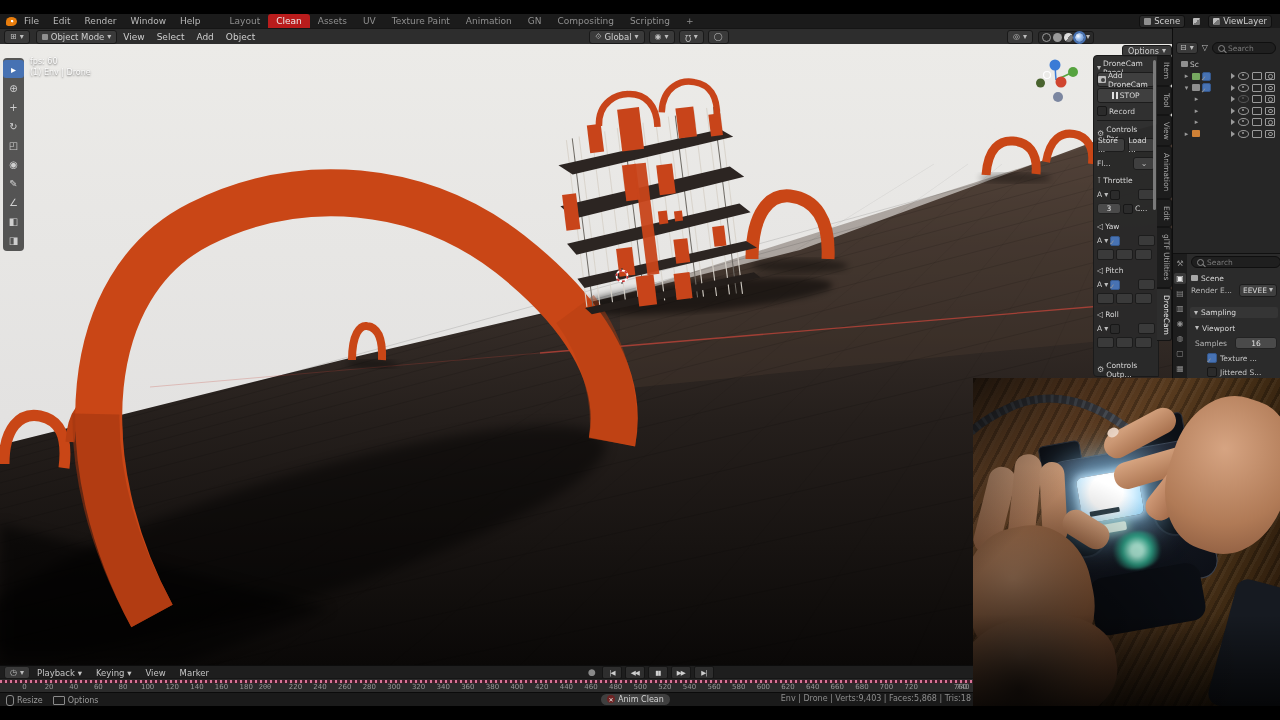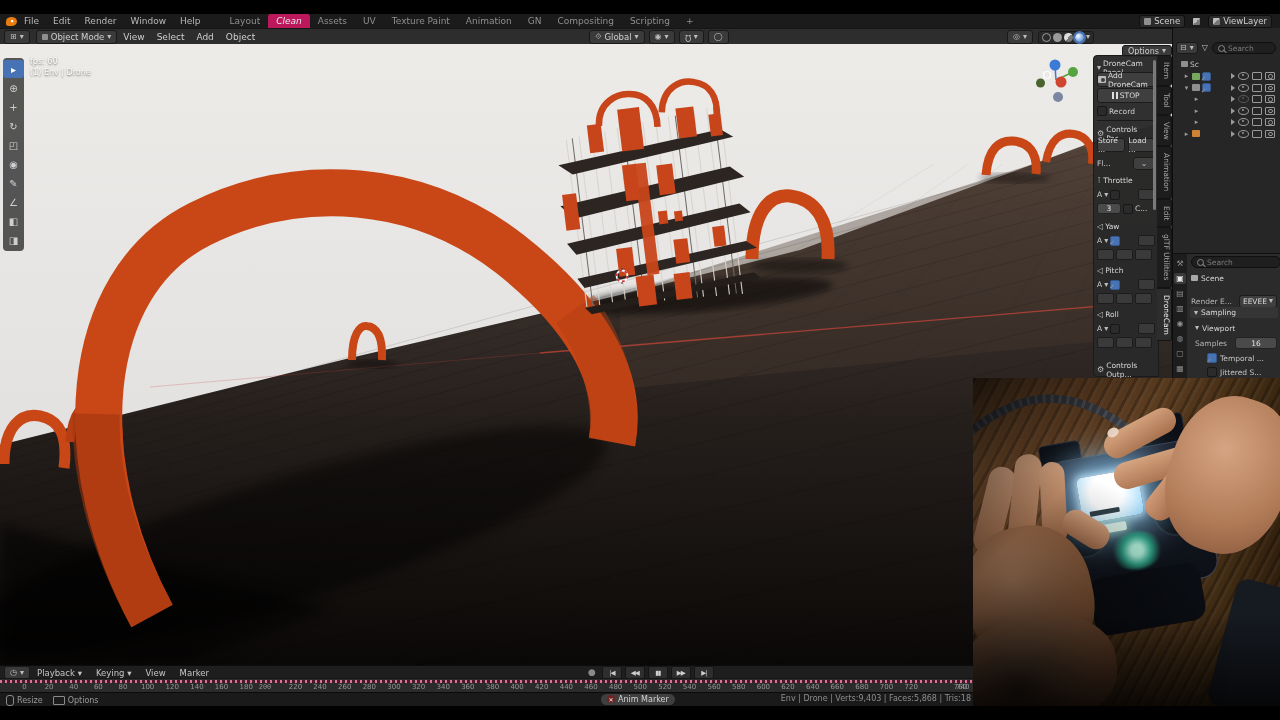--- a/index.html
+++ b/index.html
@@ -8,21 +8,21 @@
   .abs{position:absolute;}
   .row{display:flex;align-items:center;}
 
   
   #menubar{left:0;top:14px;width:1280px;height:14px;background:#1b1b1b;display:flex;align-items:center;font-size:9px;color:#b9b9b9;}
   #menubar .menu{padding:0 7px;cursor:default;}
   .blogo{width:11px;height:9px;margin-left:6px;border-radius:50% 50% 50% 20%;
          background:radial-gradient(circle at 55% 45%, #fff 0 18%, #e87d0d 20% 75%, #b35c08 100%);}
   .wtabs{display:flex;margin-left:14px;height:14px;align-items:stretch;}
   .wtab{padding:1px 8px;color:#8f8f8f;font-size:9px;display:flex;align-items:center;}
-  .wtab.active{background:#be185d;color:#eaeaea;border-radius:3px 3px 0 0;font-style:italic;}
+  .wtab.active{background:#b91c1c;color:#eaeaea;border-radius:3px 3px 0 0;}
   .chip{background:#2a2a2a;border:1px solid #0f0f0f;border-radius:3px;height:11px;display:flex;align-items:center;padding:0 4px;gap:3px;font-size:8.5px;color:#cfcfcf;}
   .sqico{width:7px;height:7px;background:#8f8f8f;border-radius:1px;display:inline-block;}
   .sqico.layer{background:linear-gradient(135deg,#bbb 50%,#777 50%);}
 
   #toolheader{left:0;top:28px;width:1172px;height:16px;background:#2d2d2d;border-top:1px solid #151515;display:flex;align-items:center;font-size:9px;color:#cfcfcf;}
   #toolheader .menu{padding:0 6px;}
   .thchip{background:#3a3a3a;border:1px solid #191919;border-radius:3px;height:12px;display:flex;align-items:center;gap:3px;padding:0 5px;font-size:8.5px;}
   .glyph{font-size:8px;color:#bdbdbd;line-height:1;}
   .spheres{display:flex;align-items:center;gap:2px;background:#2a2a2a;border-radius:3px;padding:1px 3px;border:1px solid #191919;}
   .sph{width:9px;height:9px;border-radius:50%;background:#9a9a9a;}
@@ -616,21 +616,21 @@
       <div class="orow" style="left:18px;top:3px;">
         <span class="searchbox" style="width:78px;">
           <span class="ic-search"></span>
           <span>Search</span>
         </span>
       </div>
       <div class="orow" style="left:18px;top:19px;gap:3px;">
         <span class="ic-box" style="width:7px;height:6px;background:#a8a8a8;"></span>
         <span class="vlabel">Scene</span>
       </div>
-      <div class="orow" style="left:18px;top:42px;width:86px;">
+      <div class="orow" style="left:18px;top:31px;width:86px;">
         <span class="plabel">Render E...</span>
         <span class="btn" style="margin-left:auto;height:11px;padding:0 3px;gap:2px;">
           <span>EEVEE</span>
           <span class="glyph">▾</span>
         </span>
       </div>
       <div class="sechdr abs" style="left:17px;top:53px;width:80px;">
         <span class="glyph">▾</span>
         <span>Sampling</span>
       </div>
@@ -641,21 +641,21 @@
       <div class="orow" style="left:22px;top:84px;width:82px;">
         <span class="plabel">Samples</span>
         <span class="valfield" style="margin-left:auto;width:40px;height:10px;">
           <span>16</span>
         </span>
       </div>
       <div class="orow" style="left:34px;top:99px;gap:3px;">
         <span class="cb checked">
             <span class="tick">✓</span>
           </span>
-        <span>Temporal ...</span>
+        <span>Texture ...</span>
       </div>
       <div class="orow" style="left:34px;top:113px;gap:3px;">
         <span class="cb"></span>
         <span>Jittered S...</span>
       </div>
     </div>
   </div>
 
   <div id="timeline-hdr" class="abs">
     <span class="thchip" style="margin-left:4px;height:11px;">
@@ -733,21 +733,21 @@
   <div id="statusbar" class="abs">
     <span class="ic-mouse"></span>
     <span>Resize</span>
     <span class="ic-kbd"></span>
     <span>Options</span>
   </div>
   <div id="player-badge">
     <span class="ic-stopx">
         <span>✕</span>
       </span>
-    <span>Anim Marker</span>
+    <span>Anim Clean</span>
   </div>
   <div id="stats">Env | Drone | Verts:9,403 | Faces:5,868 | Tris:18</div>
 
   <div id="webcam" class="abs">
     <div class="wood"></div>
     <svg class="cablewrap" width="220" height="100">
       <path d="M160,55 C120,22 78,12 40,28 C22,36 8,44 -2,54" fill="none" stroke="#393b41" stroke-width="8"></path>
       <path d="M160,55 C120,22 78,12 40,28 C22,36 8,44 -2,54" fill="none" stroke="#5d646c" stroke-width="8" stroke-dasharray="3 5" opacity=".6"></path>
       <rect x="152" y="50" width="16" height="10" rx="2" transform="rotate(35 160 55)" fill="#9aa0a8"></rect>
     </svg>

